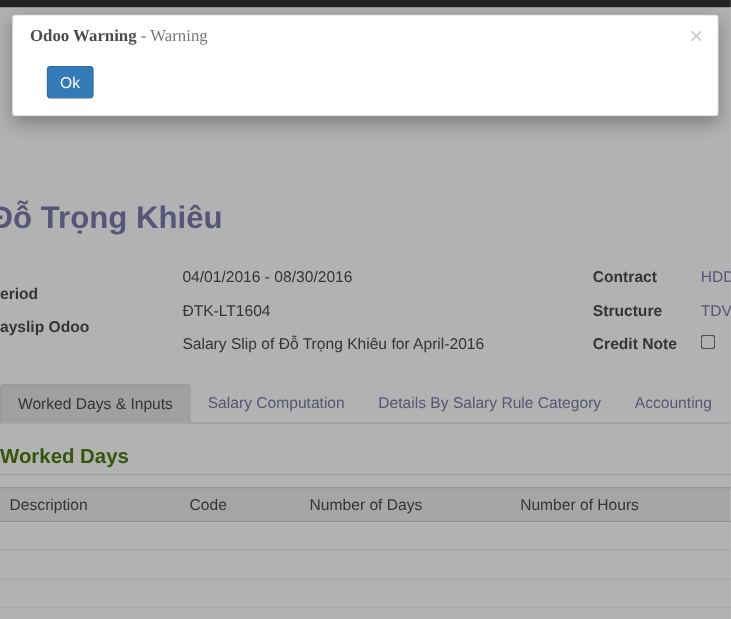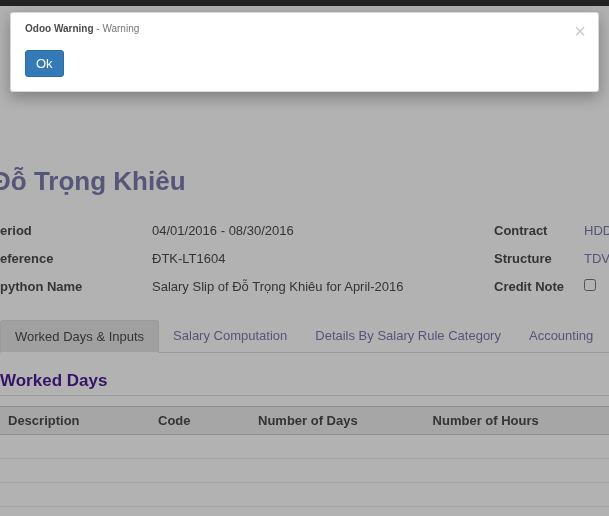--- a/index.html
+++ b/index.html
@@ -28,42 +28,43 @@
   border-radius: 3px;
   box-shadow: 0 5px 15px rgba(0,0,0,.3);
   z-index: 20;
   border: 1px solid rgba(0,0,0,.15);
 }
 .modal-header {
   padding: 10px 14px;
   position: relative;
 }
 .modal-title {
-  font-size: 10px;
+  font-size: 14px;
+  font-family: Liberation Serif, serif;
 }
 .modal-title .bold { font-weight: bold; color: #4c4c4c; }
 .modal-title .light { font-weight: normal; color: #777; }
 .modal-close {
   position: absolute;
   right: 12px;
   top: 8px;
   font-size: 20px;
   color: #ccc;
   cursor: pointer;
   line-height: 1;
   background: none;
   border: none;
 }
 .modal-body {
   padding: 10px 14px 18px 14px;
   font-size: 13px;
   color: #4c4c4c;
 }
 .modal-footer {
-  padding: 6px 14px 14px 14px;
+  padding: 6px 14px 14px 28px;
 }
 .btn-ok {
   background: #337ab7;
   color: #fff;
   border: 1px solid #2e6da4;
   padding: 5px 10px;
   font-size: 13px;
   border-radius: 3px;
   cursor: pointer;
 }
@@ -131,34 +132,34 @@
   bottom: -1px;
 }
 .tab.active {
   color: #4c4c4c;
   background: #e5e5e5;
   border: 1px solid #ddd;
   border-bottom: 1px solid #fff;
   border-radius: 3px 3px 0 0;
 }
 .section-h {
-  color: #4c1d95;
+  color: #4d7c0f;
   font-size: 17px;
   font-weight: bold;
   margin: 18px 0 10px 0;
   border-bottom: 1px solid #ddd;
   padding-bottom: 4px;
 }
 .tbl {
   width: 100%;
   border-collapse: collapse;
 }
 .tbl th {
   text-align: left;
-  font-weight: bold;
+  font-weight: normal;
   background: #eee;
   border-top: 1px solid #ccc;
   border-bottom: 1px solid #ccc;
   padding: 6px 8px;
   color: #4c4c4c;
 }
 .tbl td {
   border-bottom: 1px solid #eee;
   height: 24px;
   padding: 2px 8px;
@@ -171,22 +172,21 @@
 <body>
 
 <div class="topbar"></div>
 
 <div class="page">
   <div class="page-title">Đỗ Trọng Khiêu</div>
 
   <div class="form-area">
     <div class="labels-col">
       <div class="row lbl">eriod</div>
-      <div class="row lbl">eference</div>
-      <div class="row lbl">python Name</div>
+      <div class="row lbl">ayslip Odoo</div>
     </div>
     <div class="values-col">
       <div class="row val">
         <span>04/01/2016</span><span> - </span><span>08/30/2016</span>
       </div>
       <div class="row val">ĐTK-LT1604</div>
       <div class="row val">Salary Slip of Đỗ Trọng Khiêu for April-2016</div>
     </div>
     <div class="right-labels">
       <div class="row lbl">Contract</div>

